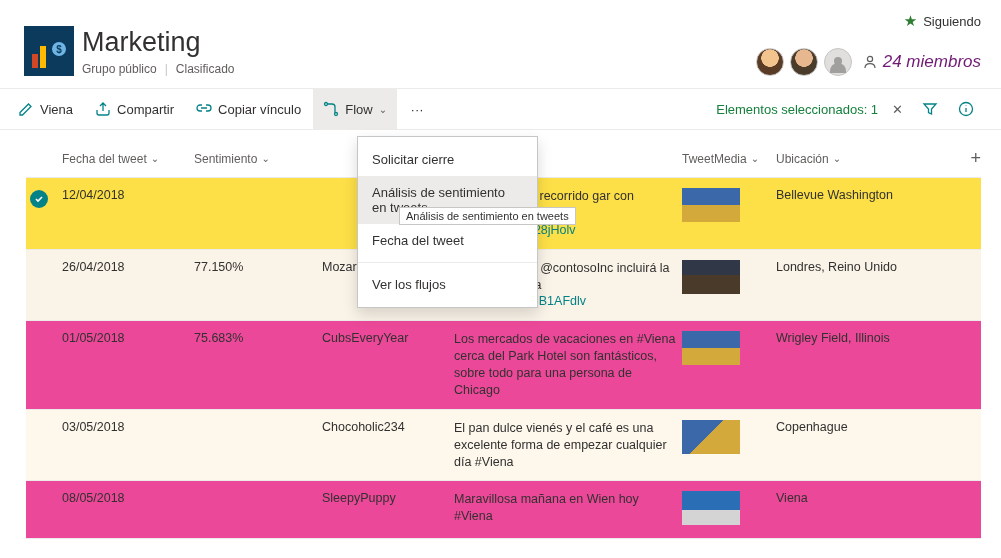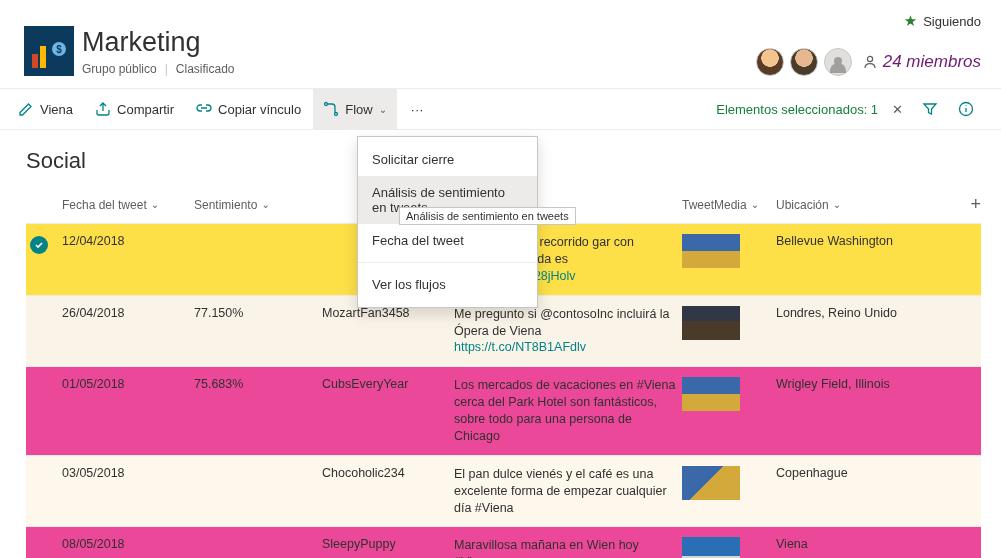--- a/index.html
+++ b/index.html
@@ -295,21 +295,20 @@
 <div class="flow-menu">
   <div class="flow-menu-item">Solicitar cierre</div>
   <div class="flow-menu-item hover">Análisis de sentimiento en tweets</div>
   <div class="flow-menu-item">Fecha del tweet</div>
   <div class="flow-menu-sep"></div>
   <div class="flow-menu-item">Ver los flujos</div>
 </div>
 <div class="tooltip">Análisis de sentimiento en tweets</div>
 
 <div class="content">
-  <div class="list-title">Social</div>
 
   <div class="table">
     <div class="thead">
       <div class="col-check"></div>
       <div class="th col-date">
         <span>Fecha del tweet</span>
         <span class="chev">⌄</span>
       </div>
       <div class="th col-sent">
         <span>Sentimiento</span>

